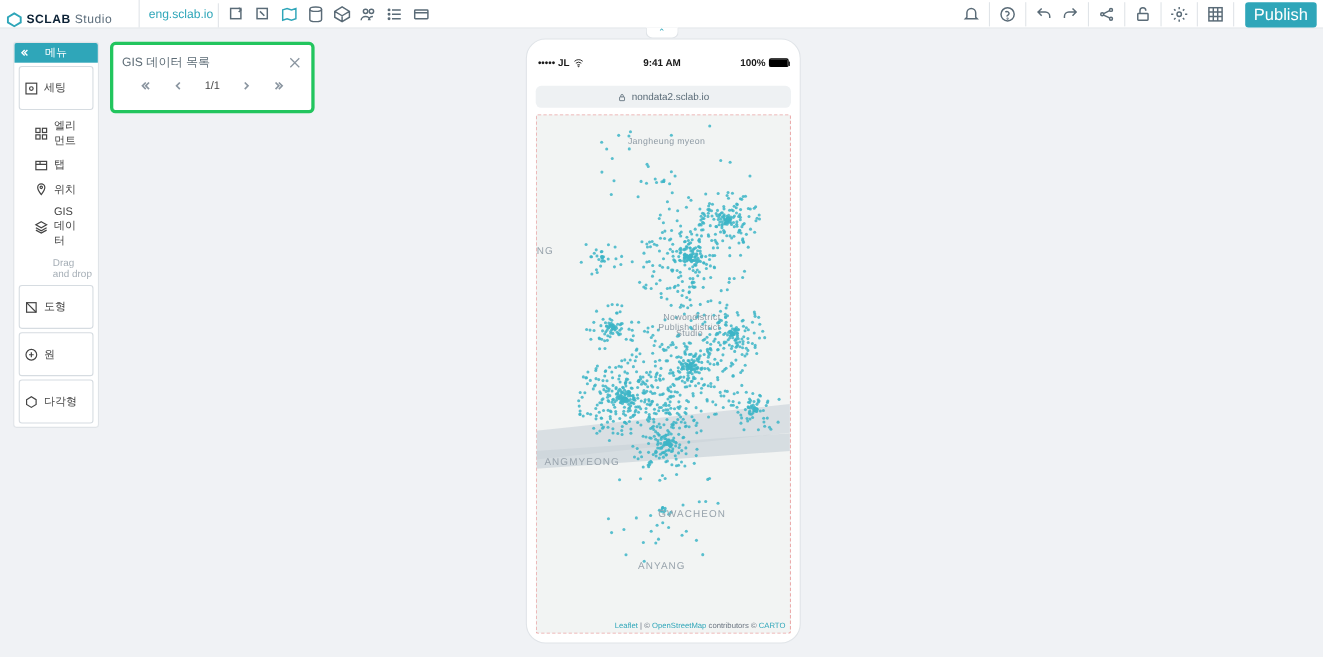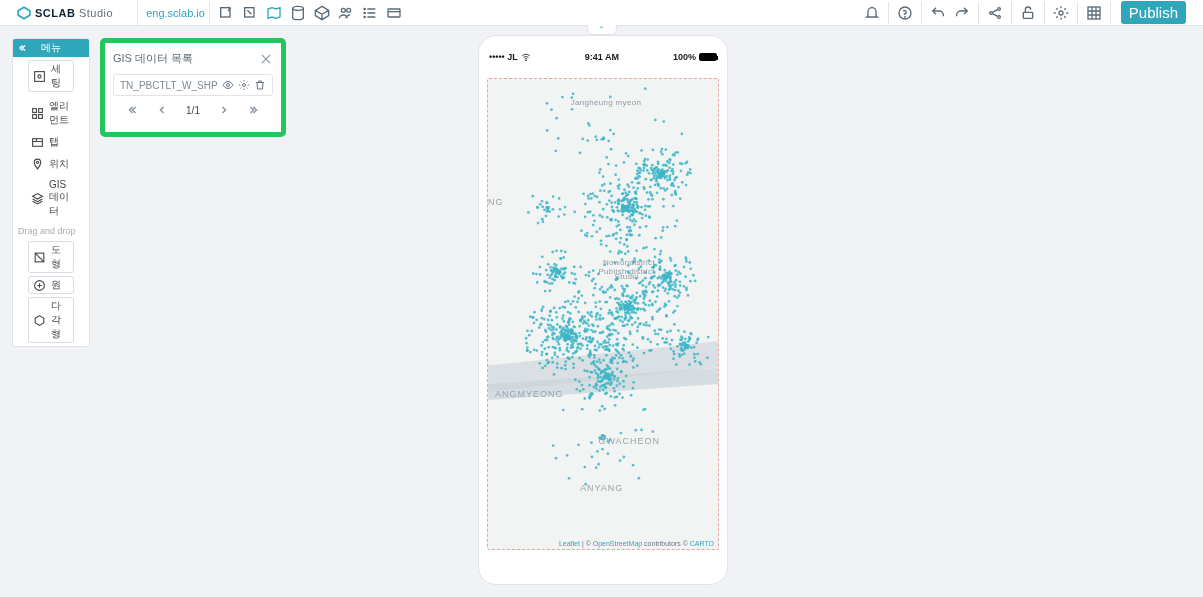--- a/index.html
+++ b/index.html
@@ -1,19 +1,19 @@
 <!DOCTYPE html>
 <html><head>
 <meta charset="utf-8">
 <style>
   * { box-sizing: border-box; margin: 0; padding: 0; font-family: -apple-system, "Segoe UI", Arial, sans-serif; }
   body { background: #f0f2f5; width: 1203px; height: 597px; overflow: hidden; position: relative; }
 
   
-  .topbar { height: 26px; background: #fff; border-bottom: 1px solid #e0e4e8; display: flex; align-items: center; padding: 0 17px; font-size: 11px; }
+  .topbar { height: 26px; background: #fff; border-bottom: 1px solid #e0e4e8; display: flex; align-items: flex-end; padding: 0 6px; font-size: 11px; }
   .logo { display: flex; align-items: center; gap: 4px; font-weight: 700; margin-right: 8px; }
   .logo-mark { width: 14px; height: 14px; }
   .logo-text { color: #0c2236; letter-spacing: .5px; }
   .logo-text .bold { font-weight: 900; }
   .logo-text .thin { font-weight: 300; color:#5d6e7c; }
   .subdomain { font-size: 11px; color: #2fa6b9; padding-left: 8px; border-left: 1px solid #e0e4e8; margin-left: 16px; height: 100%; display:flex; align-items:center; }
   .top-spacer { flex: 1; }
   .tool-group { display: flex; align-items: center; }
   .tool-btn { width: 24px; height: 24px; display:flex; align-items:center; justify-content:center; border:none; background:none; cursor:pointer; color:#5a6b77; }
   .tool-btn svg { width:16px; height:16px; }
@@ -21,24 +21,24 @@
   .publish { background:#2fa6b9; color:#fff; border:none; border-radius:3px; font-size:15px; padding:3px 8px; cursor:pointer; margin-left:6px; }
 
   .canvas-tab { position:absolute; left:50%; top:25px; transform:translateX(-50%); width:30px; height:10px; background:#fff; border:1px solid #e0e4e8; border-top:none; border-radius:0 0 6px 6px; display:flex; align-items:center; justify-content:center; color:#2fa6b9; font-size:8px; }
 
   
   .side-menu { position:absolute; left:12px; top:38px; width:78px; background:#fff; border:1px solid #e0e4e8; border-radius:3px; overflow:hidden; font-size:10px; }
   .side-menu-hdr { background:#2fa6b9; color:#fff; display:flex; align-items:center; justify-content:center; gap:4px; height:18px; font-size:10px; position:relative; }
   .side-menu-hdr .collapse { position:absolute; left:4px; }
   .menu-item { display:flex; align-items:center; gap:5px; padding:4px 18px; color:#444; cursor:pointer; }
   .menu-item svg { width:13px; height:13px; flex-shrink:0; color:#444; }
-  .menu-item.boxed { border:1px solid #d6dce1; border-radius:3px; margin:3px 15px; padding:1px 4px; }
-  .menu-sep { font-size:9px; color:#a4adb5; padding:4px 5px 2px 5px; }
+  .menu-item.boxed { border:1px solid #d6dce1; border-radius:3px; margin:3px 4px; padding:12px 4px; }
+  .menu-sep { font-size:9px; color:#a4adb5; padding:4px 5px 2px 5px;margin-left:30px; }
 
-  .panel { position:absolute; left:100px; top:38px; width:186px; background:#fff; border:5px solid #22c55e; border-radius:5px; padding:8px; font-size:11px; }
+  .panel { position:absolute; left:100px; top:38px; width:186px; background:#fff; border:3px solid #22c55e; border-radius:5px; padding:8px; font-size:11px; }
   .panel-hdr { display:flex; align-items:center; justify-content:space-between; color:#5c6b75; margin-bottom:8px; }
   .panel-close { width:14px; height:14px; color:#8a95a0; cursor:pointer; }
   .data-row { border:1px solid #e0e4e8; border-radius:3px; padding:4px 6px; display:flex; align-items:center; gap:4px; color:#7f8a94; }
   .data-row-name { flex:1; font-size:10px; }
   .row-ic { width:12px; height:12px; color:#6a7480; cursor:pointer; }
   .pager { display:flex; align-items:center; justify-content:center; gap:18px; margin:8px 0; color:#8a95a0; font-size:10px; }
   .pager svg { width:12px; height:12px; cursor:pointer; }
   .pager-txt { color:#444; }
   .gen-btn { width:100%; background:#2fa6b9; color:#fff; border:none; border-radius:10px; font-size:10px; padding:5px 0; cursor:pointer; }
 
@@ -257,34 +257,20 @@
   </div>
 </div>
 
 <div class="panel">
   <div class="panel-hdr">
     <span>GIS 데이터 목록</span>
     <svg class="panel-close" viewBox="0 0 24 24" fill="none" stroke="currentColor" stroke-width="2">
         <path d="M5 5l14 14 M19 5L5 19"></path>
       </svg>
   </div>
-  <div class="data-row">
-    <span class="data-row-name">TN_PBCTLT_W_SHP</span>
-    <svg class="row-ic" viewBox="0 0 24 24" fill="none" stroke="currentColor" stroke-width="2">
-        <path d="M2 12s4-7 10-7 10 7 10 7-4 7-10 7-10-7-10-7z"></path>
-        <circle cx="12" cy="12" r="3"></circle>
-      </svg>
-    <svg class="row-ic" viewBox="0 0 24 24" fill="none" stroke="currentColor" stroke-width="2">
-        <circle cx="12" cy="12" r="3"></circle>
-        <path d="M12 2v3 M12 19v3 M2 12h3 M19 12h3 M5 5l2 2 M17 17l2 2 M19 5l-2 2 M7 17l-2 2"></path>
-      </svg>
-    <svg class="row-ic" viewBox="0 0 24 24" fill="none" stroke="currentColor" stroke-width="2">
-        <path d="M4 7h16 M9 7V4h6v3 M6 7l1 13h10l1-13"></path>
-      </svg>
-  </div>
   <div class="pager">
     <svg viewBox="0 0 24 24" fill="none" stroke="currentColor" stroke-width="3">
         <path d="M13 6l-6 6 6 6 M19 6l-6 6 6 6"></path>
       </svg>
     <svg viewBox="0 0 24 24" fill="none" stroke="currentColor" stroke-width="3">
         <path d="M15 6l-6 6 6 6"></path>
       </svg>
     <span class="pager-txt">1/1</span>
     <svg viewBox="0 0 24 24" fill="none" stroke="currentColor" stroke-width="3">
         <path d="M9 6l6 6-6 6"></path>
@@ -304,20 +290,27 @@
           <circle cx="12" cy="20" r="1"></circle>
         </svg>
     </div>
     <span>9:41 AM</span>
     <div class="status-right">
       <span>100%</span>
       <div class="battery">
           <div class="battery-fill"></div>
         </div>
     </div>
+  </div>
+  <div class="url-bar">
+    <svg viewBox="0 0 24 24" fill="none" stroke="currentColor" stroke-width="2">
+        <rect x="6" y="11" width="12" height="9" rx="1"></rect>
+        <path d="M9 11V8a3 3 0 016 0v3"></path>
+      </svg>
+    <span>nondata2.sclab.io</span>
   </div>
   <div class="map-container">
     <div class="map-bg">
       <div class="river"></div>
       <div class="river2"></div>
     </div>
     <svg class="dots" id="map-dots" viewBox="0 0 232 472">
         <circle cx="171.3" cy="105.5" r="1.4" fill="#3db5c7" fill-opacity="0.85"></circle>
         <circle cx="176.9" cy="121.3" r="1.4" fill="#3db5c7" fill-opacity="0.85"></circle>
         <circle cx="107.8" cy="118.1" r="1.4" fill="#3db5c7" fill-opacity="0.85"></circle>

